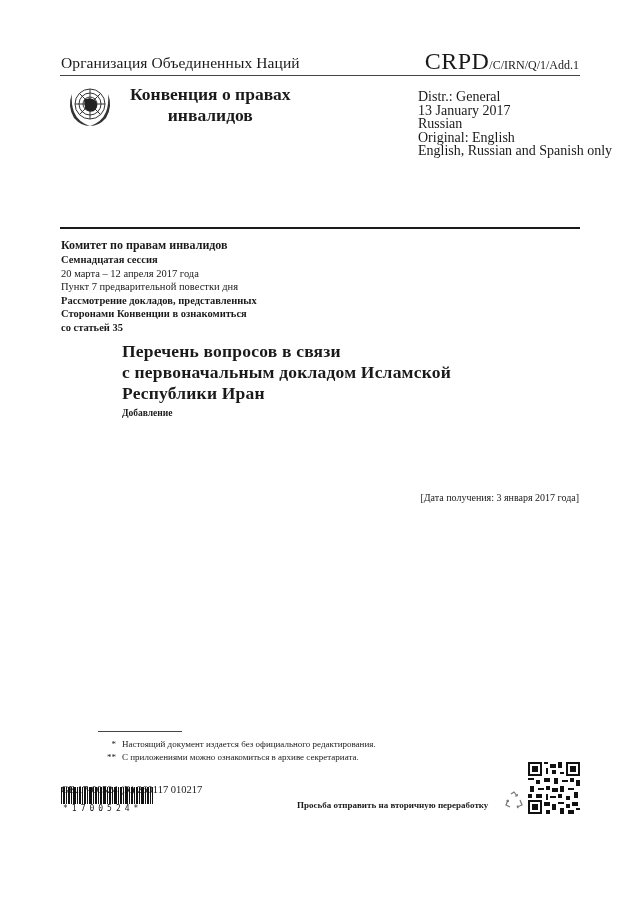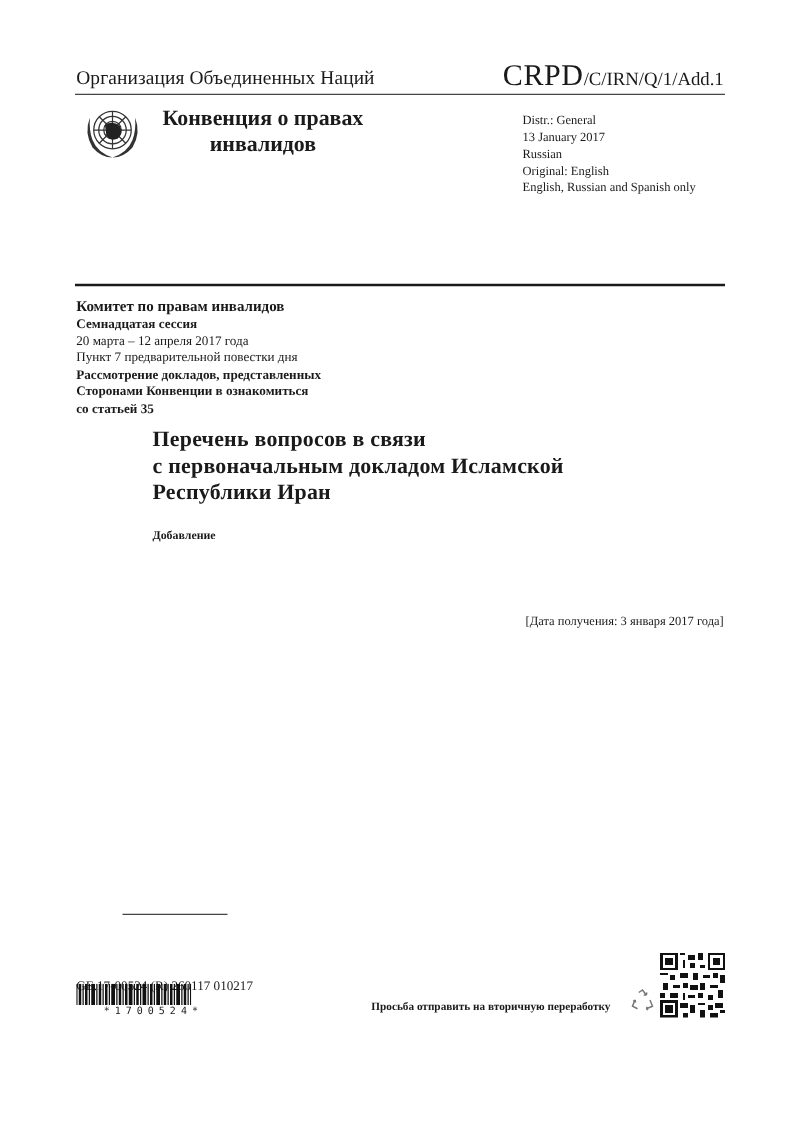--- a/index.html
+++ b/index.html
@@ -2,40 +2,40 @@
 <html><head>
 <meta charset="utf-8">
 <style>
   html, body { margin: 0; padding: 0; background: #ffffff; }
   body { width: 640px; height: 905px; position: relative; overflow: hidden;
          font-family: "Liberation Serif", "DejaVu Serif", serif; color: #1a1a1a; }
   .abs { position: absolute; }
   .org { left: 61px; top: 54px; font-size: 15.5px; letter-spacing: 0.1px; font-family: Liberation Serif, serif; }
   .symbol { right: 61px; top: 48px; white-space: nowrap; }
   .symbol .big { font-size: 24px; letter-spacing: 0.5px; margin-top: 16px; }
-  .symbol .small { font-size: 15px; }
+  .symbol .small { font-size: 12px; }
   .rule-top { left: 60px; top: 75px; width: 520px; height: 1px; background: #444; }
   .emblem { left: 64px; top: 80px; width: 52px; height: 52px; }
   .conv-title { left: 130px; top: 84px; font-size: 17.5px; font-weight: bold; line-height: 21px; text-align: center; }
-  .distr { left: 418px; top: 90px; font-size: 10px; line-height: 13.6px; }
+  .distr { left: 418px; top: 90px; font-size: 14px; line-height: 13.6px; }
   .rule-thick { left: 60px; top: 227px; width: 520px; height: 2px; background: #1a1a1a; }
   .committee { left: 61px; top: 237px; font-size: 10.5px; line-height: 13.6px; }
   .committee .b1 { font-weight: bold; font-size: 12px; line-height: 16px; }
   .committee .b { font-weight: bold; }
   .main-title { left: 122px; top: 341px; font-size: 17.5px; font-weight: bold; line-height: 21px; letter-spacing: 0.2px; }
-  .addendum { left: 122px; top: 424px; font-size: 9.5px; font-weight: bold; }
+  .addendum { left: 122px; top: 408px; font-size: 9.5px; font-weight: bold; }
   .sub-title { left: 122px; top: 438px; font-size: 17.5px; font-weight: bold; line-height: 21px; letter-spacing: 0.2px; }
   .sub-title sup { font-size: 8px; font-weight: normal; vertical-align: 3px; }
   .received { right: 61px; top: 492px; font-size: 10px; }
   .fn-rule { left: 98px; top: 731px; width: 84px; height: 1px; background: #444; }
   .footnotes { left: 96px; top: 738px; font-size: 9px; line-height: 12.5px; }
   .footnotes .mark { display: inline-block; width: 20px; text-align: right; margin-right: 6px; }
   .gecode { left: 61px; top: 784px; font-size: 10.5px; }
   .barcode { left: 61px; top: 787px; width: 92px; height: 17px; }
-  .barcode-text { left: 63px; top: 804px; font-family: "DejaVu Sans Mono", monospace; font-size: 8px; letter-spacing: 4px; margin-left: 20px; }
+  .barcode-text { left: 63px; top: 804px; font-family: "DejaVu Sans Mono", monospace; font-size: 8px; letter-spacing: 4px; }
   .recycle-text { left: 297px; top: 800px; font-size: 9px; font-weight: bold; }
   .recycle-icon { left: 503px; top: 790px; width: 22px; height: 22px; }
   .qr { left: 528px; top: 762px; width: 52px; height: 52px; }
 </style>
 </head>
 <body>
 
 <div class="abs org">Организация Объединенных Наций</div>
 <div class="abs symbol">
   <span class="big">CRPD</span><span class="small">/C/IRN/Q/1/Add.1</span>
@@ -91,20 +91,22 @@
 
 <div class="abs addendum">Добавление</div>
 
 <div class="abs sub-title">
 </div>
 
 <div class="abs received">[Дата получения: 3 января 2017 года]</div>
 
 <div class="abs fn-rule"></div>
 <div class="abs footnotes">
+  <div><span class="mark">*</span><span>Настоящий документ издается без официального редактирования.</span></div>
+  <div><span class="mark">**</span><span>С приложениями можно ознакомиться в архиве секретариата.</span></div>
 </div>
 
 <div class="abs gecode">GE.17-00524 (R)   260117   010217</div>
 
 <svg class="abs barcode" viewBox="0 0 92 17" preserveAspectRatio="none">
   <g fill="#111">
     <rect x="0" y="0" width="1" height="17"></rect>
       <rect x="2" y="0" width="2" height="17"></rect>
       <rect x="5" y="0" width="1" height="17"></rect>
     <rect x="7" y="0" width="2" height="17"></rect>

